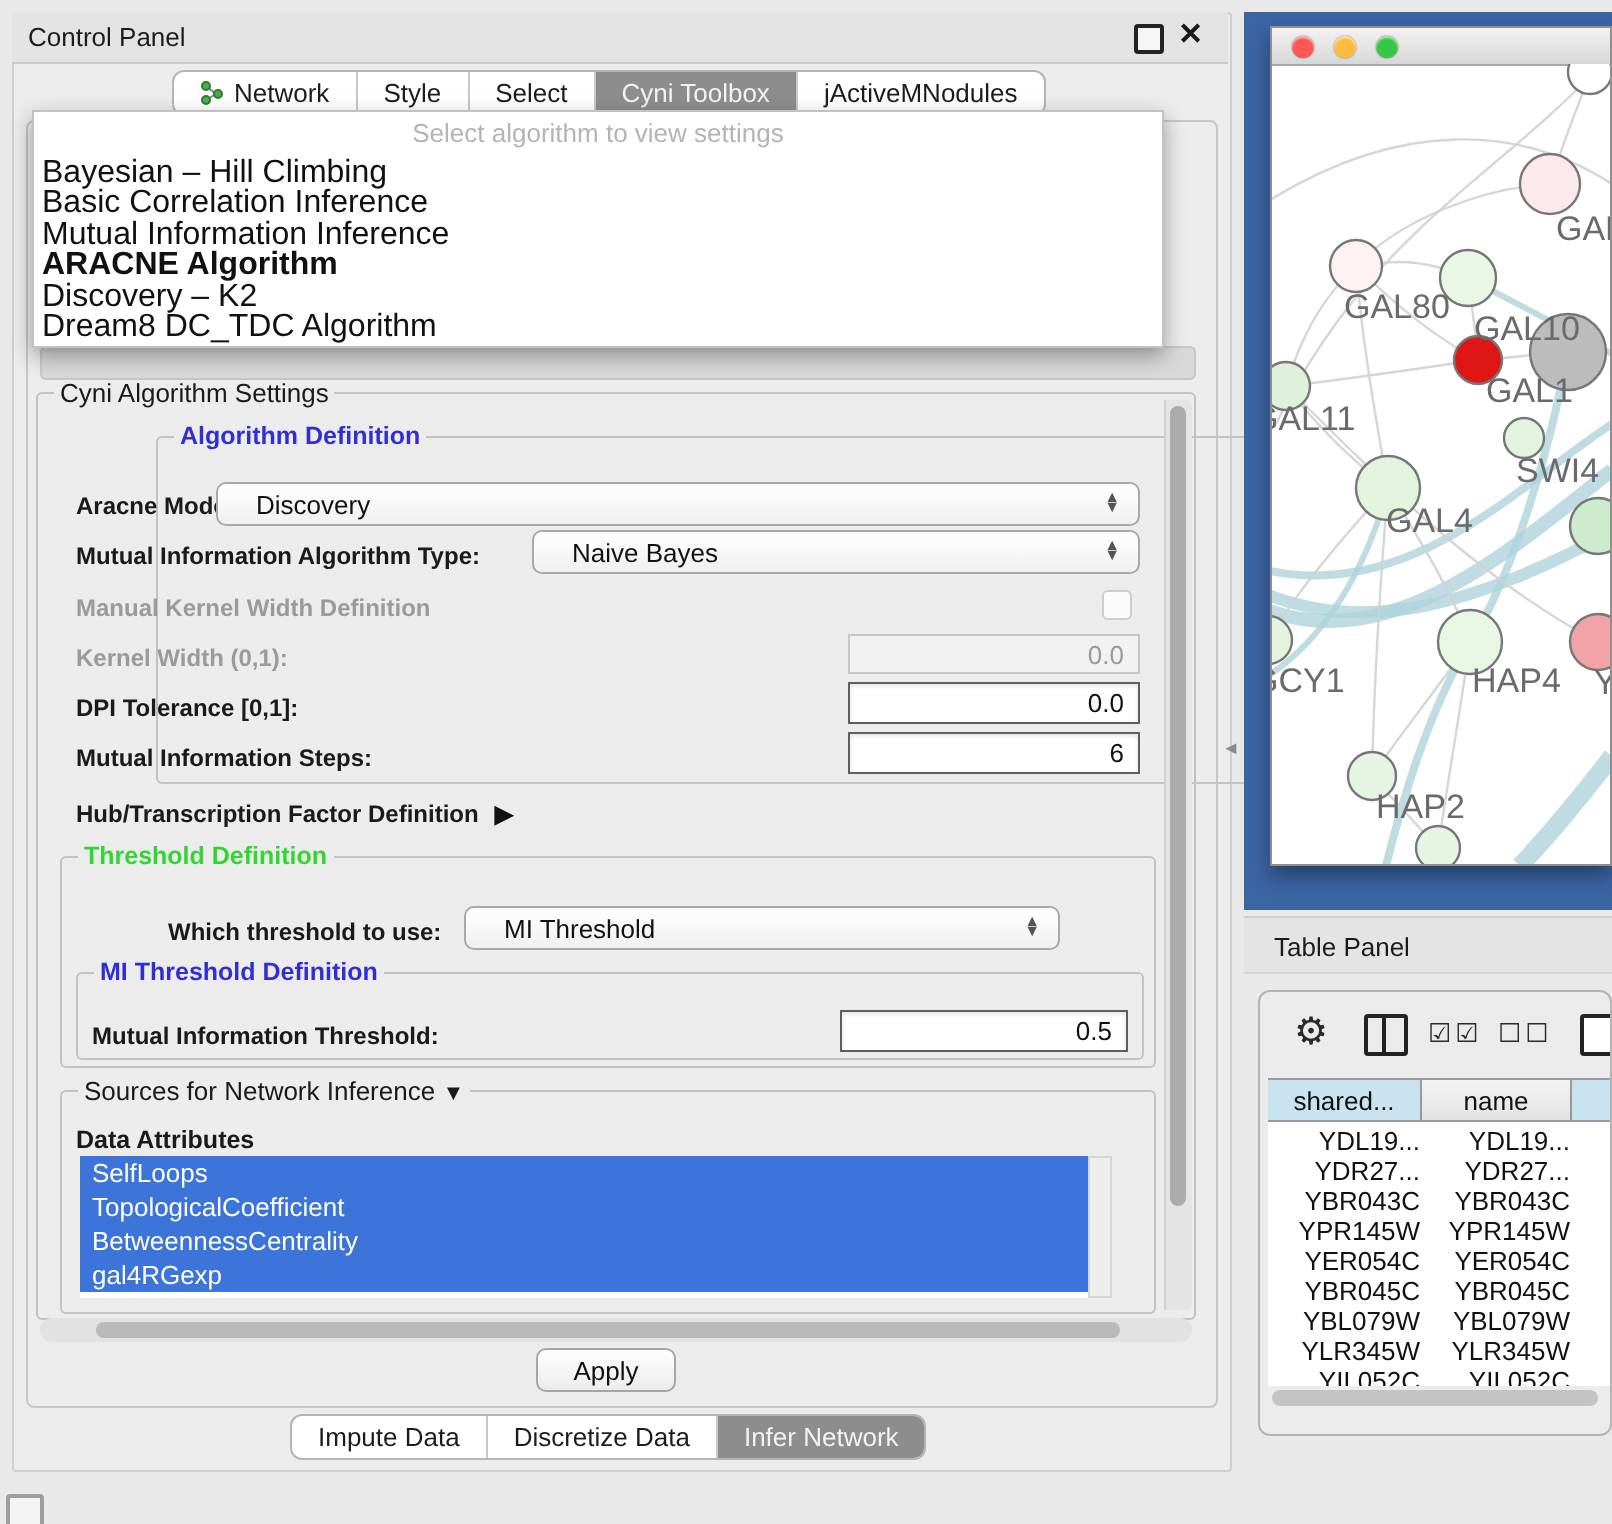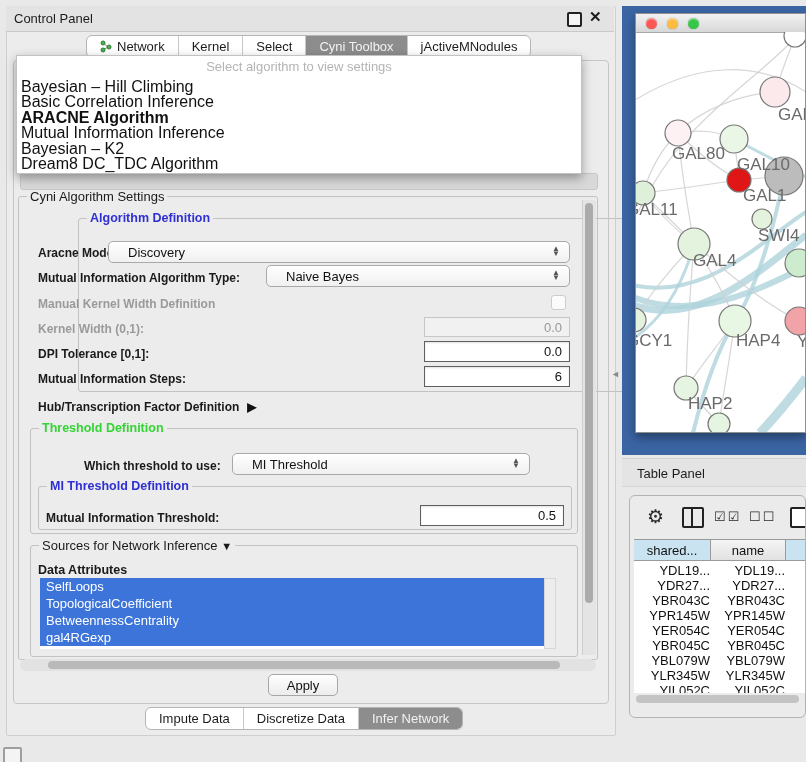--- a/index.html
+++ b/index.html
@@ -84,21 +84,21 @@
           <svg width="12" height="13" viewBox="0 0 12 13">
             <line x1="3" y1="3" x2="8" y2="7" stroke="#888" stroke-width="1"></line>
             <line x1="3" y1="10" x2="8" y2="7" stroke="#888" stroke-width="1"></line>
             <circle cx="3" cy="3" r="2" fill="#4caf50" stroke="#2e7d32"></circle>
             <circle cx="3" cy="10" r="2" fill="#4caf50" stroke="#2e7d32"></circle>
             <circle cx="9" cy="7" r="2" fill="#4caf50" stroke="#2e7d32"></circle>
           </svg>
           <span>Network</span>
         </div>
         <div class="seg-tab">
-          <span>Kernel</span>
+          <span>Style</span>
         </div>
         <div class="seg-tab">
           <span>Select</span>
         </div>
         <div class="seg-tab sel">
           <span>Cyni Toolbox</span>
         </div>
         <div class="seg-tab">
           <span>jActiveMNodules</span>
         </div>
@@ -107,23 +107,23 @@
 
   <div class="abs inset"></div>
 
   <div class="abs ghost-bar"></div>
 
   <div class="abs popup">
     <div class="abs popup-placeholder">Select algorithm to view settings</div>
     <div class="abs popup-items" id="popup-items">
         <div class="popup-item">Bayesian – Hill Climbing</div>
         <div class="popup-item">Basic Correlation Inference</div>
+        <div class="popup-item">Mutual Information Inference</div>
         <div class="popup-item sel">ARACNE Algorithm</div>
-        <div class="popup-item">Mutual Information Inference</div>
-        <div class="popup-item">Bayesian – K2</div>
+        <div class="popup-item">Discovery – K2</div>
         <div class="popup-item">Dream8 DC_TDC Algorithm</div>
       </div>
   </div>
 
   <div class="abs group" style="left:18px;top:196px;width:578px;height:462px;">
     <div class="gtitle">Cyni Algorithm Settings</div>
   </div>
 
   <div class="abs group" style="left:30px;top:218px;width:546px;height:172px;margin-left:48px;">
     <div class="gtitle blue">Algorithm Definition</div>

